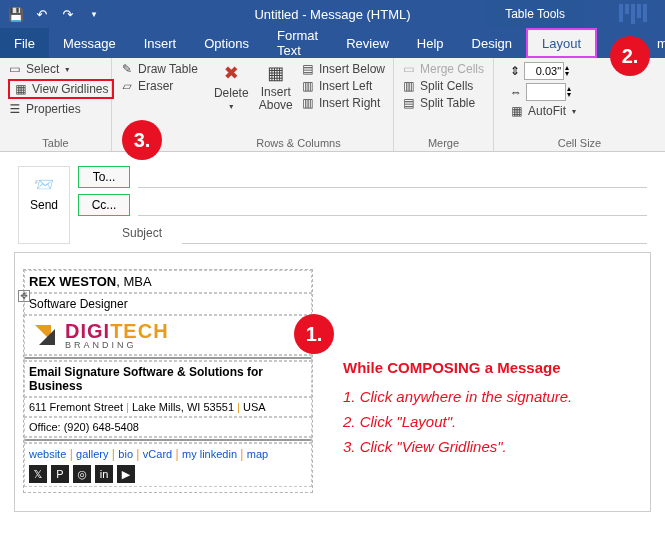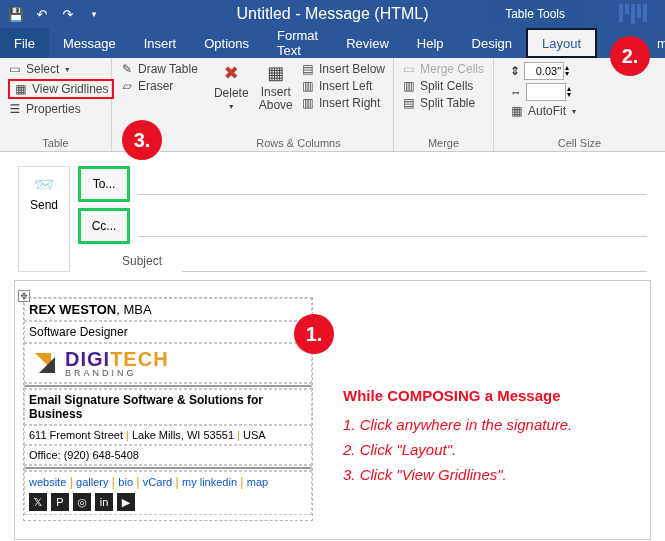--- a/index.html
+++ b/index.html
@@ -1,43 +1,43 @@
 <!DOCTYPE html>
 <html><head>
 <meta charset="utf-8">
 <style>
 * { box-sizing: border-box; margin: 0; padding: 0; }
 body { font-family: "Segoe UI", Arial, sans-serif; font-size: 12px; background: #fff; width: 665px; height: 541px; overflow: hidden; position: relative; }
 .titlebar { background: #2b579a; height: 28px; display: flex; align-items: center; color: #fff; position: relative; }
 .qat { display: flex; align-items: center; gap: 6px; padding-left: 6px; }
 .qat-btn { width: 20px; height: 20px; display: flex; align-items: center; justify-content: center; font-size: 13px; }
-.title-center { position: absolute; left: 50%; transform: translateX(-50%); font-size: 16px; }
+.title-center { position: absolute; left: 50%; transform: translateX(-50%); font-size: 13px; }
 .title-tools { position: absolute; right: 80px; font-size: 12px; background: #285696; padding: 0 20px; height: 100%; display: flex; align-items: center; }
 .menubar { background: #2b579a; height: 30px; display: flex; align-items: center; }
 .tab { color: #fff; font-size: 13px; padding: 0 14px; height: 100%; display: flex; align-items: center; cursor: pointer; }
 .tab.file { background: #1e4e8c; }
-.tab.active { background: #f3f3f3; color: #2b579a; border: 2px solid #0f172a; }
+.tab.active { background: #f3f3f3; color: #2b579a; border: 2px solid #d946ef; }
 .ribbon { background: #f3f3f3; border-bottom: 1px solid #ccc; height: 94px; display: flex; position: relative; }
 .group { border-right: 1px solid #d6d6d6; display: flex; flex-direction: column; justify-content: space-between; padding: 4px 8px 2px 8px; }
 .group-label { text-align: center; font-size: 11px; color: #666; padding-top: 2px; }
 .group-body { flex: 1; display: flex; gap: 6px; }
 .stack { display: flex; flex-direction: column; gap: 3px; }
 .ritem { display: flex; align-items: center; gap: 4px; font-size: 12px; color: #444; white-space: nowrap; }
 .ritem .ic { width: 14px; height: 14px; display: inline-flex; align-items: center; justify-content: center; }
 .viewgrid-box { border: 2px solid #e81123; padding: 1px 4px; }
 .bigbtn { display: flex; flex-direction: column; align-items: center; width: 44px; gap: 2px; font-size: 12px; color: #444; }
 .bigbtn .ic { font-size: 18px; }
 .spin { display: flex; align-items: center; margin-left: 8px; }
 .spin input { width: 40px; height: 18px; border: 1px solid #aaa; font-size: 11px; text-align: right; padding-right: 2px; }
 .compose { padding: 14px 18px 0 18px; display: flex; gap: 8px; }
 .sendcol { display: flex; flex-direction: column; align-items: center; gap: 4px; border: 1px solid #ddd; padding: 8px 6px; width: 52px; }
 .sendcol .envic { font-size: 16px; color: #2b579a; }
 .fieldrows { flex: 1; display: flex; flex-direction: column; gap: 6px; }
 .fieldrow { display: flex; align-items: center; gap: 8px; }
-.addrbtn { border: 3px solid #22c55e; background: #f8f8f8; width: 52px; height: 36px; font-size: 12px; }
+.addrbtn { border: 1px solid #22c55e; background: #f8f8f8; width: 52px; height: 22px; font-size: 12px; }
 .subjlbl { width: 52px; font-size: 12px; color: #555; margin-left: 44px; }
 .fieldline { border-bottom: 1px solid #ccc; flex: 1; height: 22px; }
 .bodyarea { border: 1px solid #ccc; margin: 8px 14px; padding: 16px 18px 18px 8px; display: flex; gap: 30px; height: 260px; position: relative; }
 .sigtable { width: 290px; border: 1px dashed #b5b5b5; }
 .sigcell { border: 1px dashed #c8c8c8; padding: 3px 4px; font-size: 12px; }
 .sigcell.row1 { font-size: 13px; }
 .sighr { border-top: 2px solid #999; margin: 1px 0; }
 .loglogo { display: flex; align-items: center; gap: 4px; }
 .logmark { width: 32px; height: 32px; display: inline-block; position: relative; }
 .logmark svg { width: 100%; height: 100%; }
@@ -230,21 +230,21 @@
     <div class="sigcell">
       <div class="loglogo">
         <span class="logmark">
           <svg viewBox="0 0 32 32">
               <path d="M4 4 L28 4 L28 28 L4 28 Z" fill="none"></path>
               <path d="M6 6 L22 6 L22 22 Z" fill="#e89b1f"></path>
               <path d="M10 26 L26 26 L26 10 Z" fill="#3a3a3a"></path>
             </svg>
         </span>
         <div>
-          <div class="logword1"><span style="color:#4c1d95">DIGI</span><span style="color:#e89b1f">TECH</span></div>
+          <div class="logword1"><span style="color:#be185d">DIGI</span><span style="color:#e89b1f">TECH</span></div>
           <div class="logword2">BRANDING</div>
         </div>
       </div>
     </div>
     <div class="sigcell" style="padding:0">
         <div class="sighr"></div>
       </div>
     <div class="sigcell"><b>Email Signature Software &amp; Solutions for Business</b></div>
     <div class="sigcell" style="font-size:11px">
       <span>611 Fremont Street</span> <span style="color:#e89b1f">|</span>

